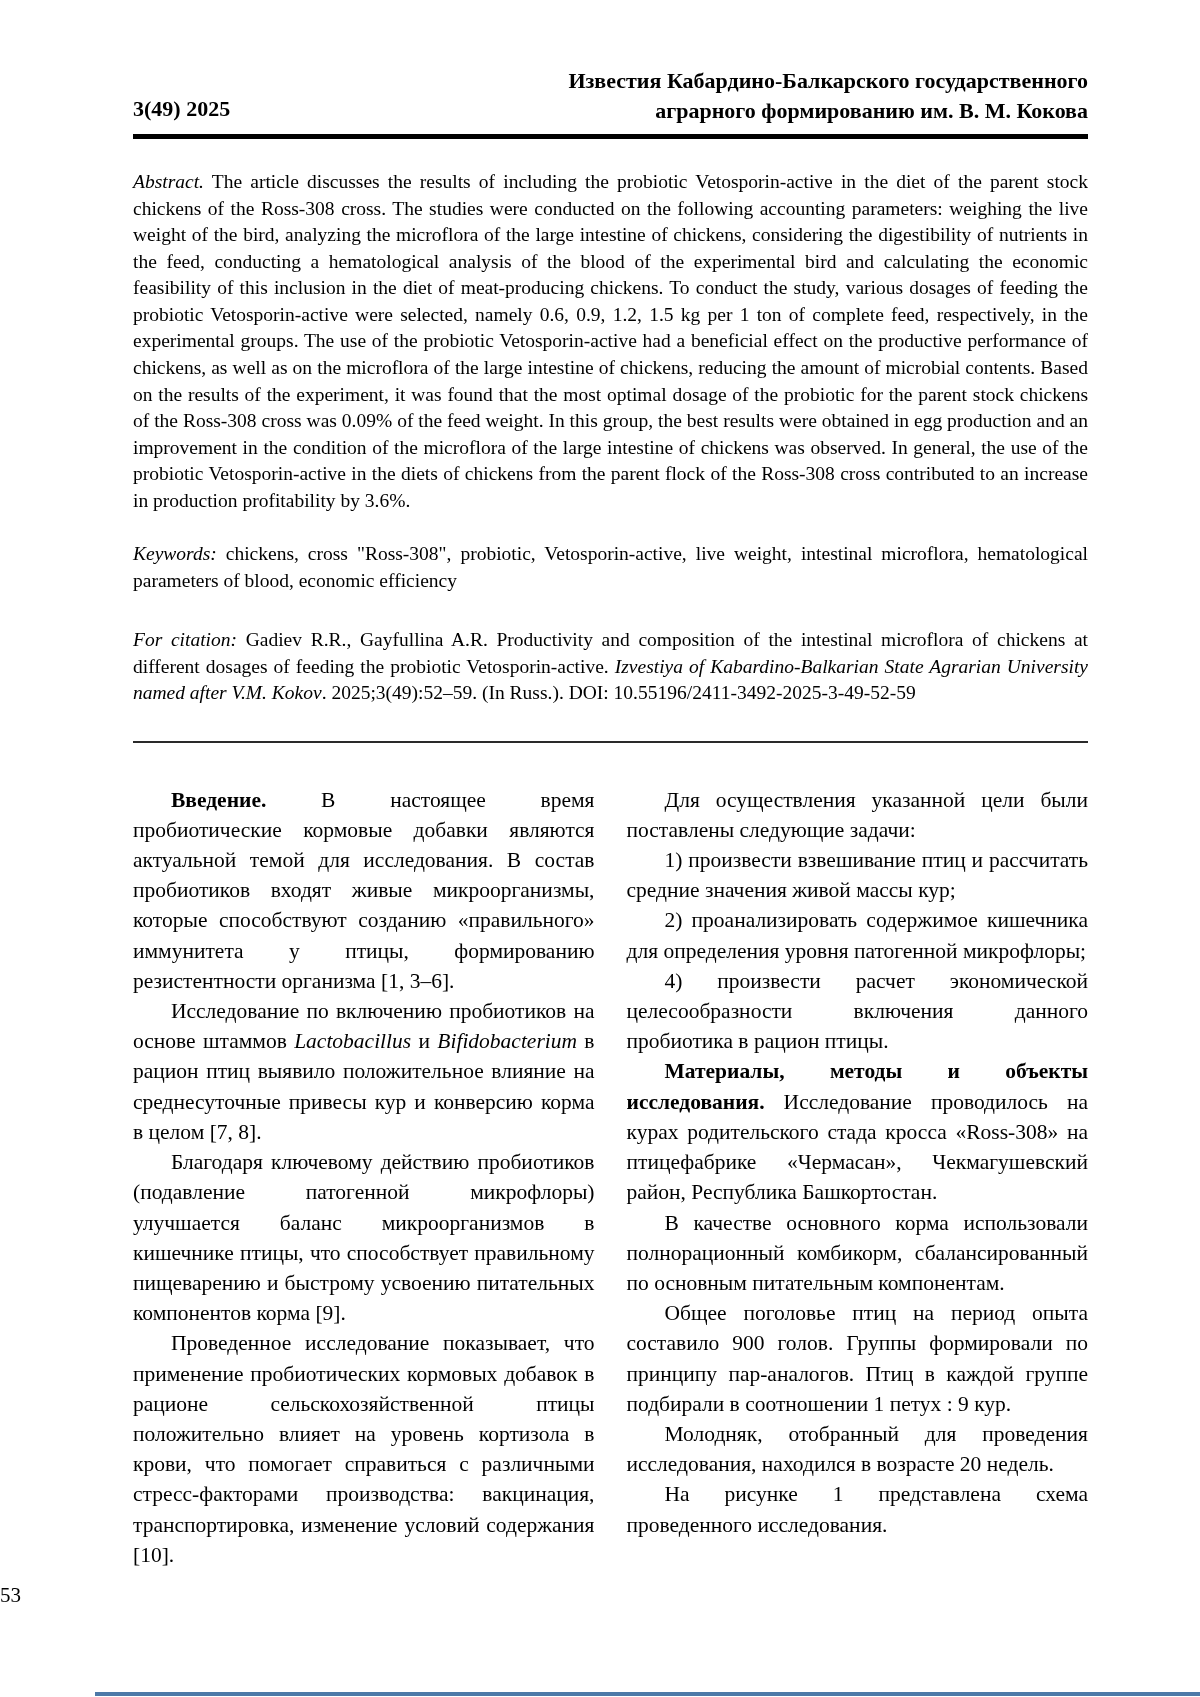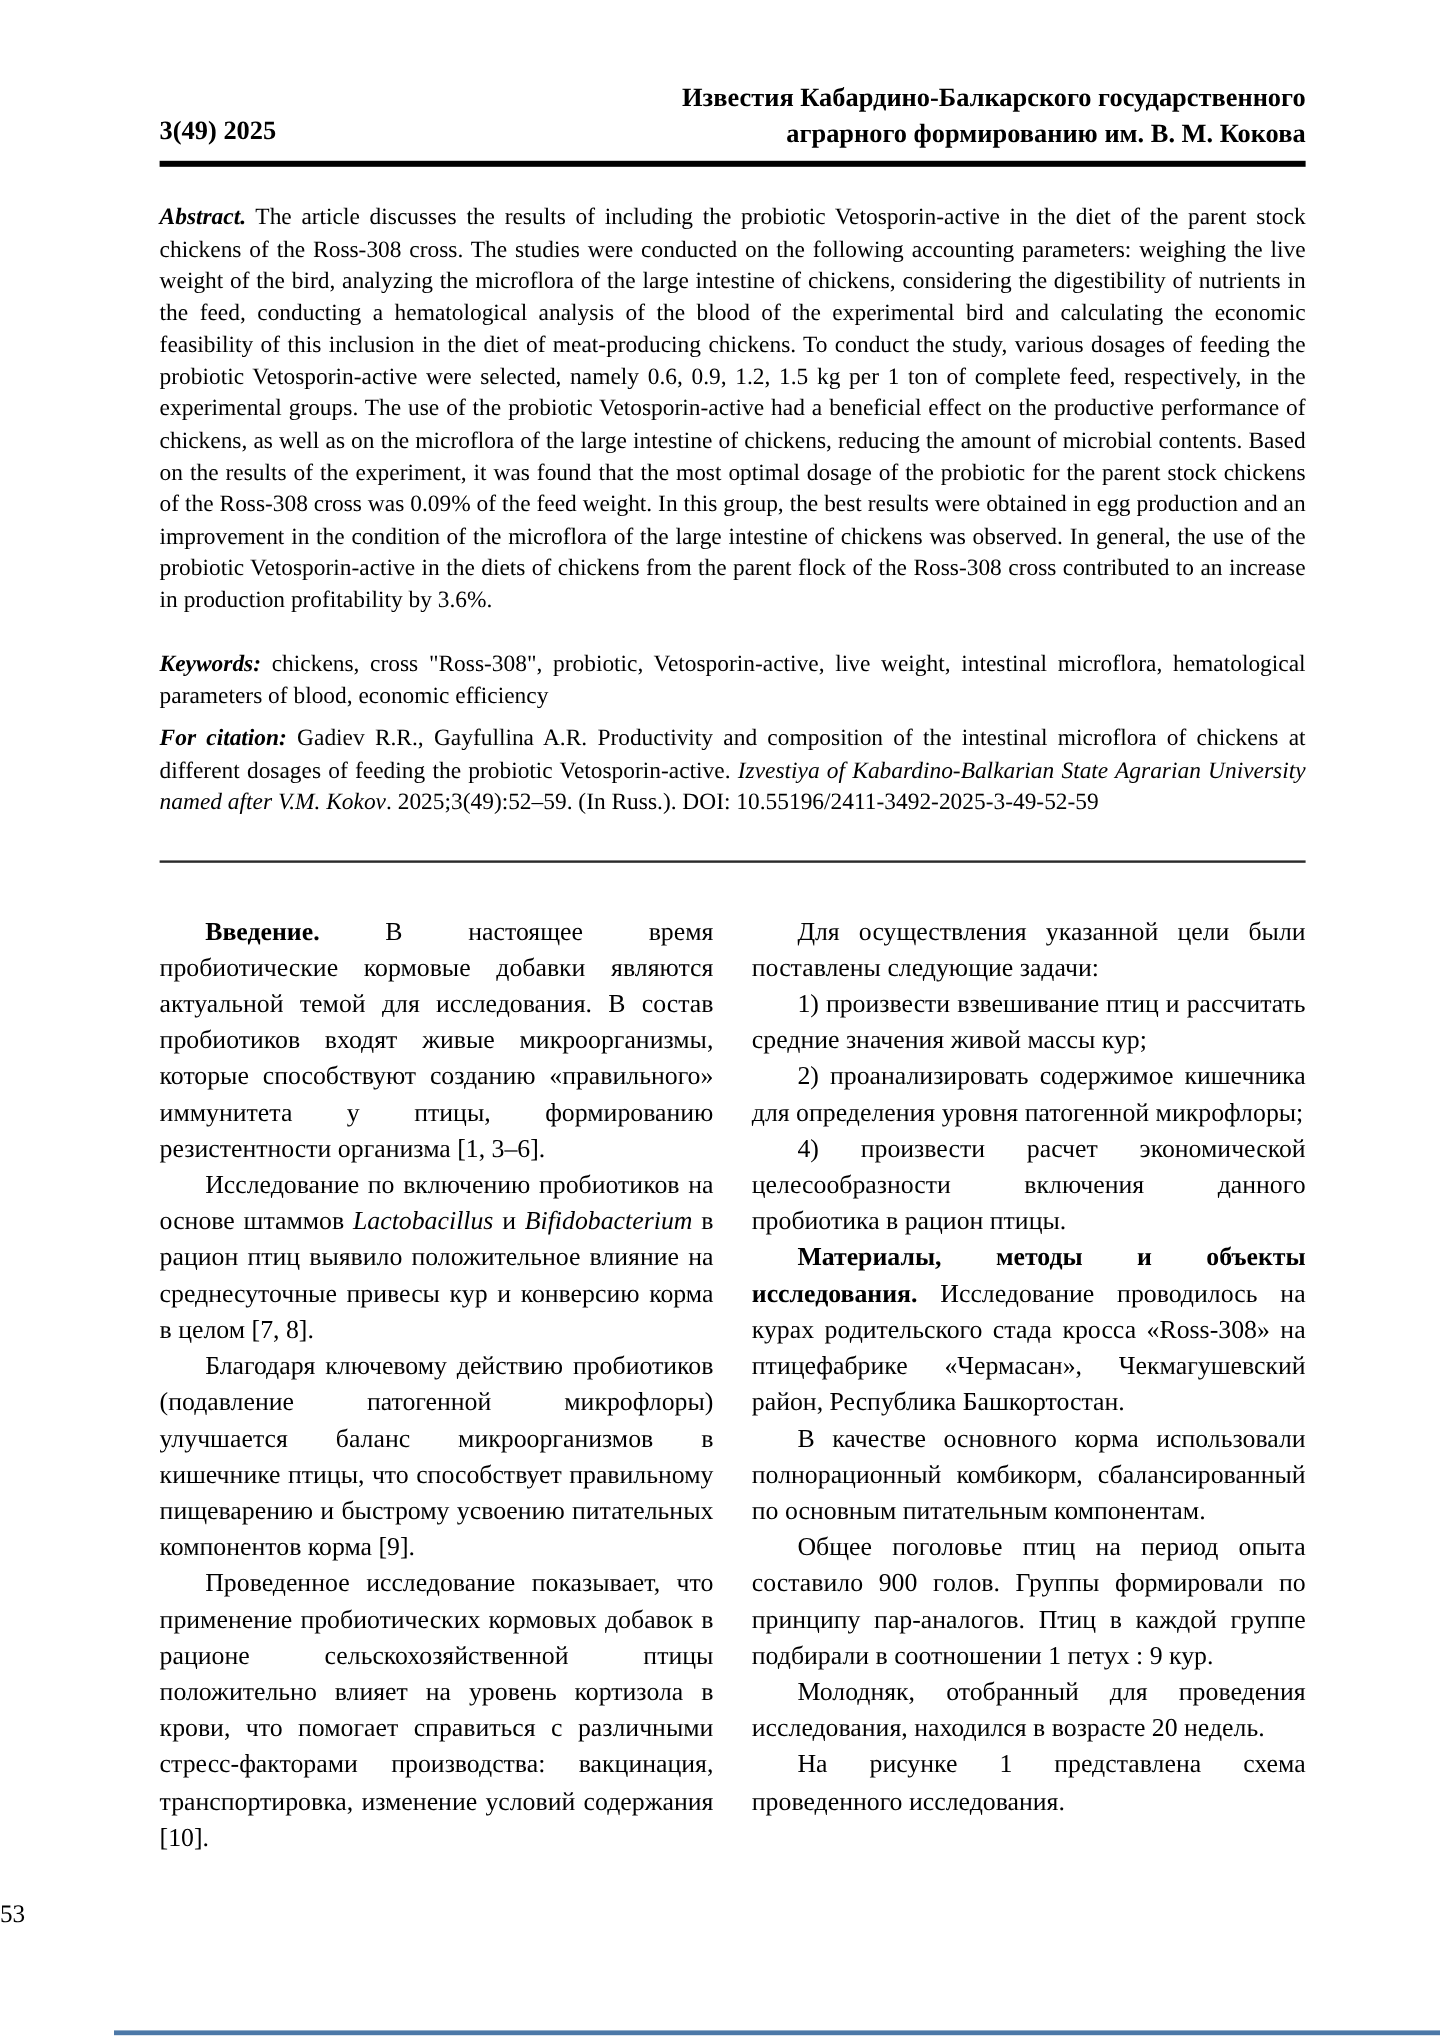--- a/index.html
+++ b/index.html
@@ -36,22 +36,22 @@
     background: #000;
   }
   
   .meta-block {
     font-size: 19.5px;
     line-height: 1.36;
     text-align: justify;
   }
   .abstract { margin-top: 30px; }
   .keywords { margin-top: 27px; }
-  .citation { margin-top: 9px; }
-  .bi { font-weight: bold; font-style: italic; }
+  .citation { margin-top: 33px; }
+  .bi { font-weight: normal; font-style: italic; }
   .it { font-style: italic; }
   .bd { font-weight: bold; }
   .rule-thin {
     margin-top: 34px;
     height: 2px;
     background: #2a2a2a;
   }
   
   .columns {
     margin-top: 42px;

